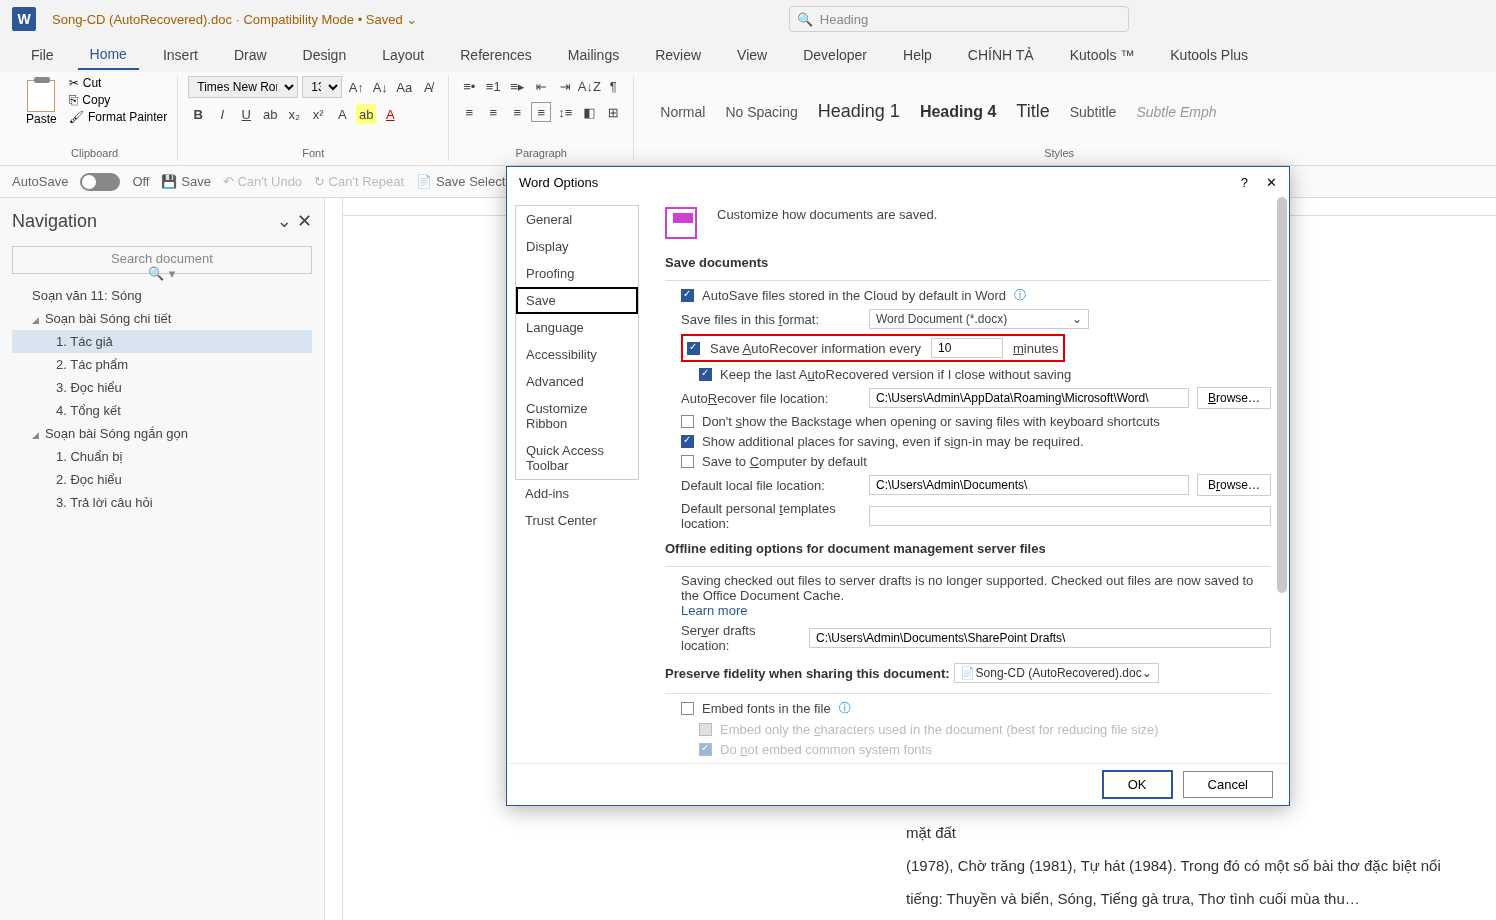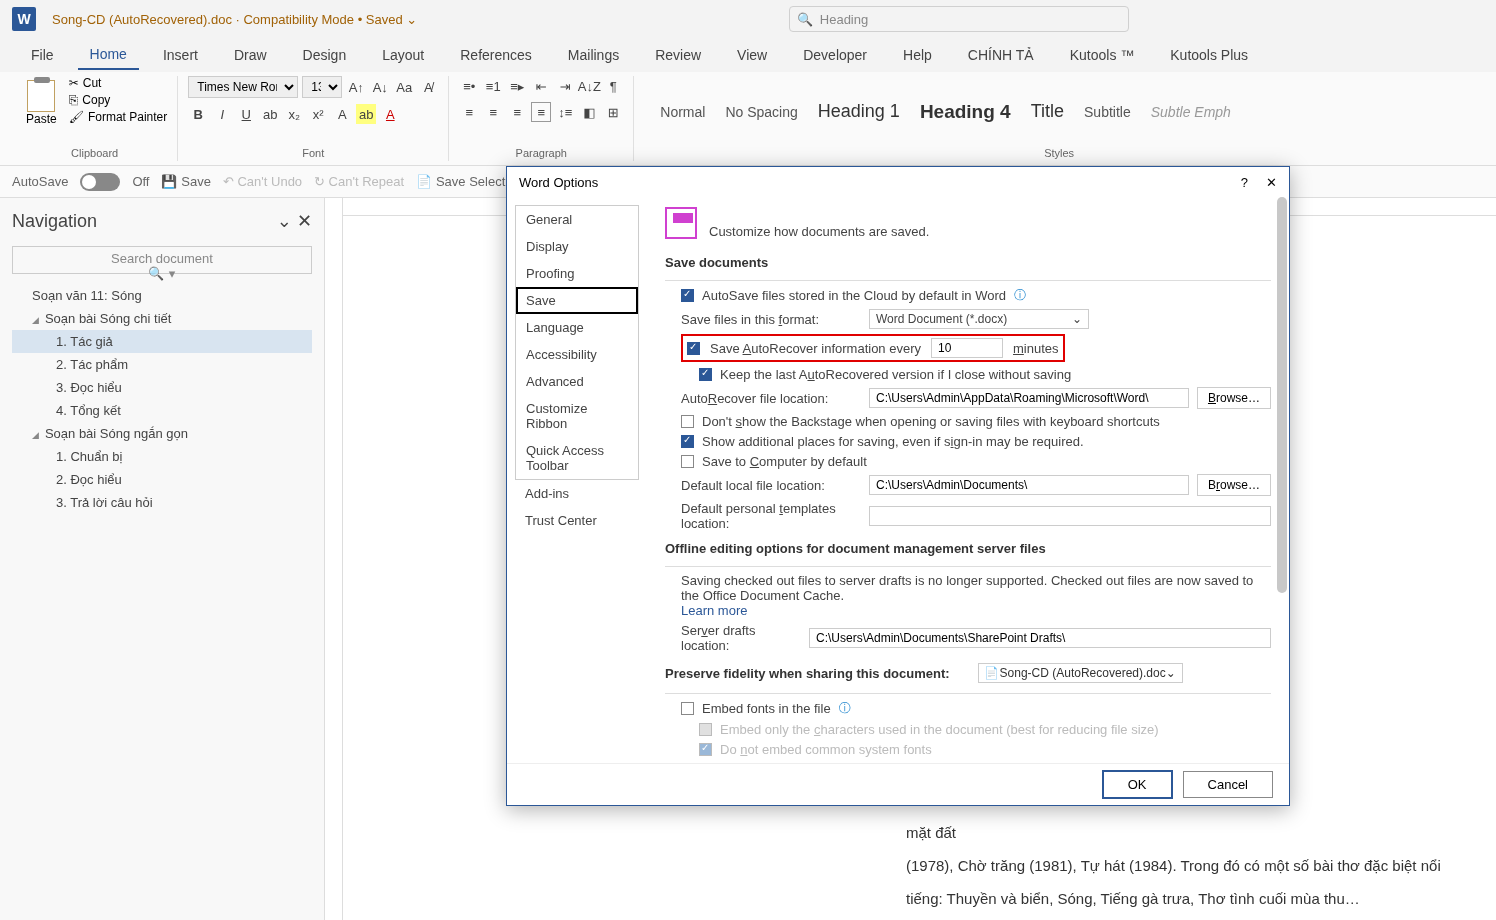--- a/index.html
+++ b/index.html
@@ -18,21 +18,21 @@
 .paste-btn { display:flex; flex-direction:column; align-items:center; font-size:12px; padding:4px; }
 .paste-icon { width:28px; height:32px; border:1px solid #c0a060; background:#fff; position:relative; }
 .paste-icon::before { content:""; position:absolute; top:-4px; left:6px; width:16px; height:6px; background:#888; border-radius:2px; }
 .clip-small { font-size:12px; display:flex; flex-direction:column; gap:3px; }
 .clip-small div { display:flex; align-items:center; gap:4px; }
 .font-row { display:flex; gap:4px; align-items:center; }
 .font-select { border:1px solid #ccc; font-size:12px; padding:2px 4px; height:22px; }
 .font-btn { width:20px; height:20px; display:flex; align-items:center; justify-content:center; font-size:13px; color:#444; }
 .styles-scroll { display:flex; gap:20px; align-items:center; flex:1; padding:0 16px; }
 .style-item { font-size:14px; color:#555; }
-.style-heading4 { font-size:19px; font-weight:bold; color:#333; }
+.style-heading4 { font-size:16px; font-weight:bold; color:#333; }
 .style-title { font-size:18px; color:#333; }
 .qat { background:#fafafa; border-bottom:1px solid #ddd; height:32px; display:flex; align-items:center; gap:12px; padding:0 12px; font-size:13px; color:#666; }
 .toggle { width:40px; height:18px; background:#888; border-radius:9px; position:relative; }
 .toggle::after { content:""; position:absolute; width:14px; height:14px; background:#fff; border-radius:50%; top:2px; left:2px; }
 .main-area { display:flex; height:calc(100% - 198px); }
 .nav-pane { width:325px; background:#f8f8f8; border-right:1px solid #ddd; padding:12px; }
 .nav-title { font-size:18px; color:#444; margin-bottom:14px; display:flex; justify-content:space-between; align-items:center; }
 .nav-search { width:100%; border:1px solid #ccc; padding:4px 8px; font-size:13px; height:28px; display:flex; align-items:center; justify-content:space-between; color:#888;flex-direction:column; }
 .nav-tabs { display:flex; gap:20px; margin-top:14px; font-size:13px; border-bottom:1px solid #ddd; }
 .nav-tab { padding-bottom:8px; color:#666; }
@@ -50,21 +50,21 @@
 .doc-text { position:absolute; right:30px; top:270px; font-size:15px; color:#333; text-align:justify; width:560px; line-height:2.2; }
 .dialog { position:absolute; left:506px; top:166px; width:784px; height:640px; background:#fff; border:1px solid #2b5797; box-shadow:0 4px 20px rgba(0,0,0,0.3); }
 .dialog-title { height:30px; display:flex; align-items:center; justify-content:space-between; padding:0 12px; font-size:13px; }
 .dialog-body { display:flex; height:calc(100% - 72px); }
 .dialog-side { width:140px; padding:8px; }
 .side-list { border:1px solid #ccc; }
 .side-item { padding:6px 10px; font-size:13px; color:#444; cursor:pointer; }
 .side-item.sel { border:2px solid #000; padding:4px 8px; }
 .dialog-content { flex:1; padding:10px 18px; overflow-y:auto; font-size:13px; color:#444; position:relative; }
 .dialog-scroll { position:absolute; right:2px; top:0; width:10px; height:70%; background:#c8c8c8; border-radius:5px; }
-.opt-header { display:flex; align-items:flex-end; gap:12px; margin-bottom:16px; }
+.opt-header { display:flex; align-items:flex-start; gap:20px; margin-bottom:16px; }
 .save-ico { width:32px; height:32px; border:2px solid #d040d0; background:#fff; position:relative; }
 .save-ico::after { content:""; position:absolute; top:4px; left:6px; width:20px; height:10px; background:#d040d0; }
 .section-h { font-weight:bold; margin:10px 0; color:#333; }
 .hr { border-top:1px solid #ddd; margin:6px 0; }
 .row { display:flex; align-items:center; gap:8px; margin:5px 0; }
 .row.indent { margin-left:16px; }
 .chk { width:13px; height:13px; border:1px solid #888; display:inline-block; position:relative; flex-shrink:0; }
 .chk.on { background:#2b5797; border-color:#2b5797; }
 .chk.on::after { content:"✓"; color:#fff; font-size:10px; position:absolute; top:-2px; left:1px; }
 .chk.dis { background:#e0e0e0; border-color:#bbb; }
@@ -341,21 +341,21 @@
       <div class="section-h">Offline editing options for document management server files</div>
       <div class="hr"></div>
       <div class="row indent" style="display:block">
         <span>Saving checked out files to server drafts is no longer supported. Checked out files are now saved to the Office Document Cache.</span><br>
         <span class="link">Learn more</span>
       </div>
       <div class="row indent">
         <span style="width:120px">Ser<u class="key">v</u>er drafts location:</span>
         <input class="txt-input" value="C:\Users\Admin\Documents\SharePoint Drafts\" style="">
       </div>
-      <div class="section-h" style="display:flex;align-items:center;gap:28px">
+      <div class="section-h" style="display:flex;align-items:center;gap:4px">
         <span>Preserve fidelity when sharing this document:</span>
         <span class="sel-box" style="min-width:180px;font-weight:normal">📄 <span>Song-CD (AutoRecovered).doc</span> <span>⌄</span></span>
       </div>
       <div class="hr"></div>
       <div class="row indent">
         <span class="chk"></span>
         <span>Embed fonts in the file</span>
         <span class="info-ico">ⓘ</span>
       </div>
       <div class="row indent dim" style="margin-left:34px">

